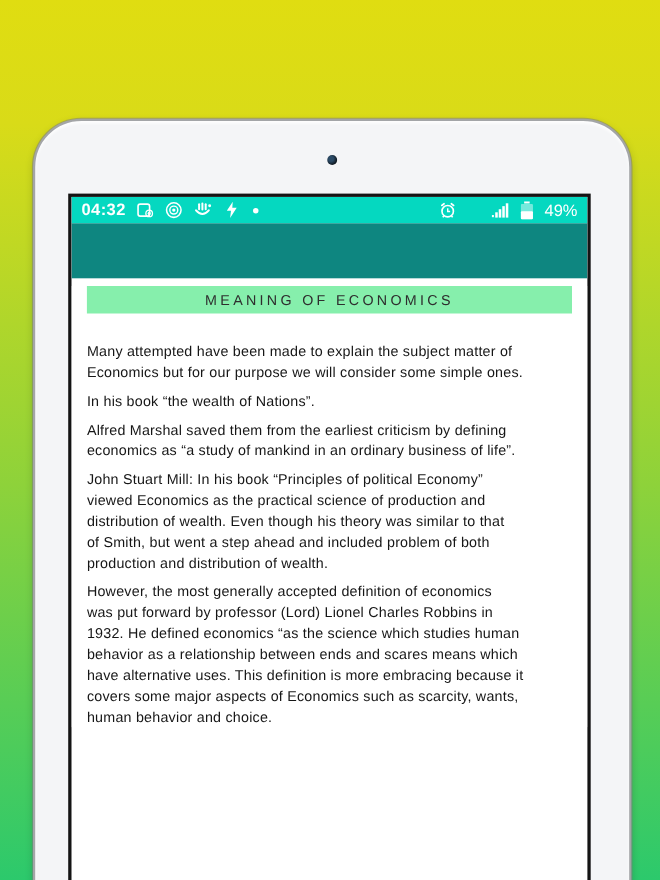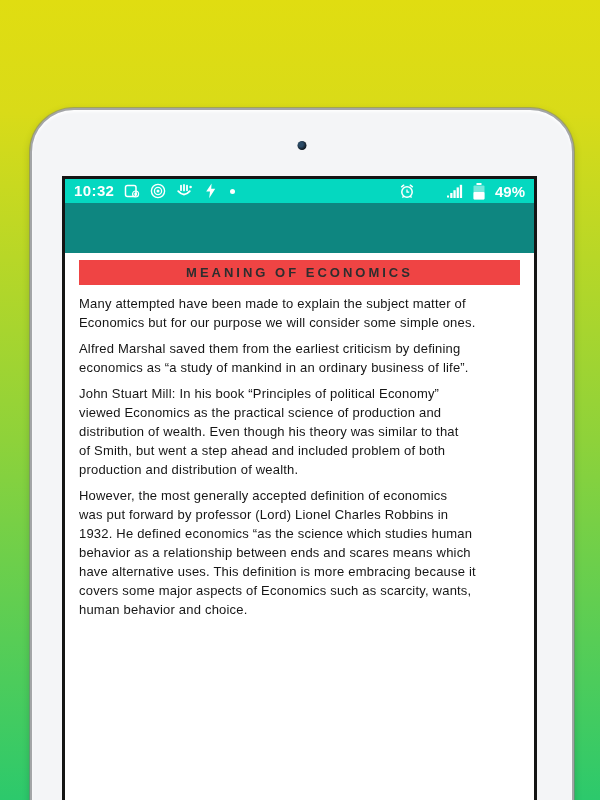--- a/index.html
+++ b/index.html
@@ -25,64 +25,64 @@
   
   .status-bar{
     height:24px;background:#05d8c0;color:#fff;
     display:flex;align-items:center;gap:10px;padding:0 9px;
   }
   .time{font-size:15px;font-weight:700;letter-spacing:.4px;line-height:24px;}
   .sicon{display:flex;align-items:center;}
   .sb-dot{width:5px;height:5px;border-radius:50%;background:#fff;margin-left:3px;}
   .spacer{flex:1;}
   .alarm-wrap{margin-right:22px;}
-  .battery-pct{font-size:15px;font-weight:700;}
+  .battery-pct{font-size:15px;font-weight:400;}
   
   .app-header{height:50px;background:#0e8680;}
   
   .doc{position:relative;padding:0 14px;background:#fff;}
   .chapter-row{position:relative;height:38px;}
   .chapter-bar{
     position:absolute;left:0;top:10px;width:374px;height:25px;
     background:#5b91c8;color:#fff;font-weight:700;font-size:13px;letter-spacing:2.5px;
     display:flex;align-items:center;justify-content:center;
   }
   .page-tab{
     position:absolute;top:0;right:-14px;width:78px;height:36px;
     background:#e8e8ea;border:2px solid #55575a;border-right:none;
     border-radius:10px 0 0 20px;
     display:flex;align-items:center;justify-content:center;
     font-size:19px;color:#1c1c1c;
   }
   .page-tab span{transform:translateX(9px);}
   .title-bar{
-    margin-top:7px;height:25px;background:#ef4444;color:#2e2e2e;
+    margin-top:7px;height:25px;background:#86efac;color:#2e2e2e;
     font-size:13px;letter-spacing:3px;
-    display:flex;align-items:center;justify-content:center;font-weight:bold;
+    display:flex;align-items:center;justify-content:center;
   }
   .intro{
     margin-top:16px;border-top:2px solid #2e75b6;border-left:2px solid #2e75b6;
     padding:6px 0 6px 9px;color:#1f4470;font-size:14.5px;letter-spacing:3px;
   }
   .body-text p{
     margin:7px 0 0;font-size:13px;line-height:19px;color:#161616;
     letter-spacing:.2px;overflow-wrap:break-word;
   }
-  .body-text p:first-child{margin-top:9px;}
+  .body-text p:first-child{margin-top:25px;}
 </style>
 </head>
 <body>
 
 <div class="tablet">
   <div class="camera"></div>
 
   <div class="screen">
 
     <div class="status-bar">
-      <span class="time">10:32</span>
+      <span class="time">04:32</span>
 
       <span class="sicon">
         <svg width="16" height="16" viewBox="0 0 16 16">
           <rect x="1.5" y="2.5" width="10.5" height="11" rx="2" fill="none" stroke="#fff" stroke-width="1.5"></rect>
           <circle cx="11.6" cy="11" r="3" fill="none" stroke="#fff" stroke-width="1.2"></circle>
           <circle cx="11.6" cy="11" r="1.4" fill="#fff"></circle>
         </svg>
       </span>
 
       <span class="sicon">
@@ -147,20 +147,21 @@
 
     <div class="app-header"></div>
 
     <div class="doc">
 
       <div class="title-bar">MEANING OF ECONOMICS</div>
 
 
       <div class="body-text">
           <p>Many attempted have been made to explain the subject matter of<br>Economics but for our purpose we will consider some simple ones.</p>
+          <p>In his book “the wealth of Nations”.</p>
           <p>Alfred Marshal saved them from the earliest criticism by defining<br>economics as “a study of mankind in an ordinary business of life”.</p>
           <p>John Stuart Mill: In his book “Principles of political Economy”<br>viewed Economics as the practical science of production and<br>distribution of wealth. Even though his theory was similar to that<br>of Smith, but went a step ahead and included problem of both<br>production and distribution of wealth.</p>
           <p>However, the most generally accepted definition of economics<br>was put forward by professor (Lord) Lionel Charles Robbins in<br>1932. He defined economics “as the science which studies human<br>behavior as a relationship between ends and scares means which<br>have alternative uses. This definition is more embracing because it<br>covers some major aspects of Economics such as scarcity, wants,<br>human behavior and choice.</p>
         </div>
     </div>
 
   </div>
 </div>
 
 </body></html>

